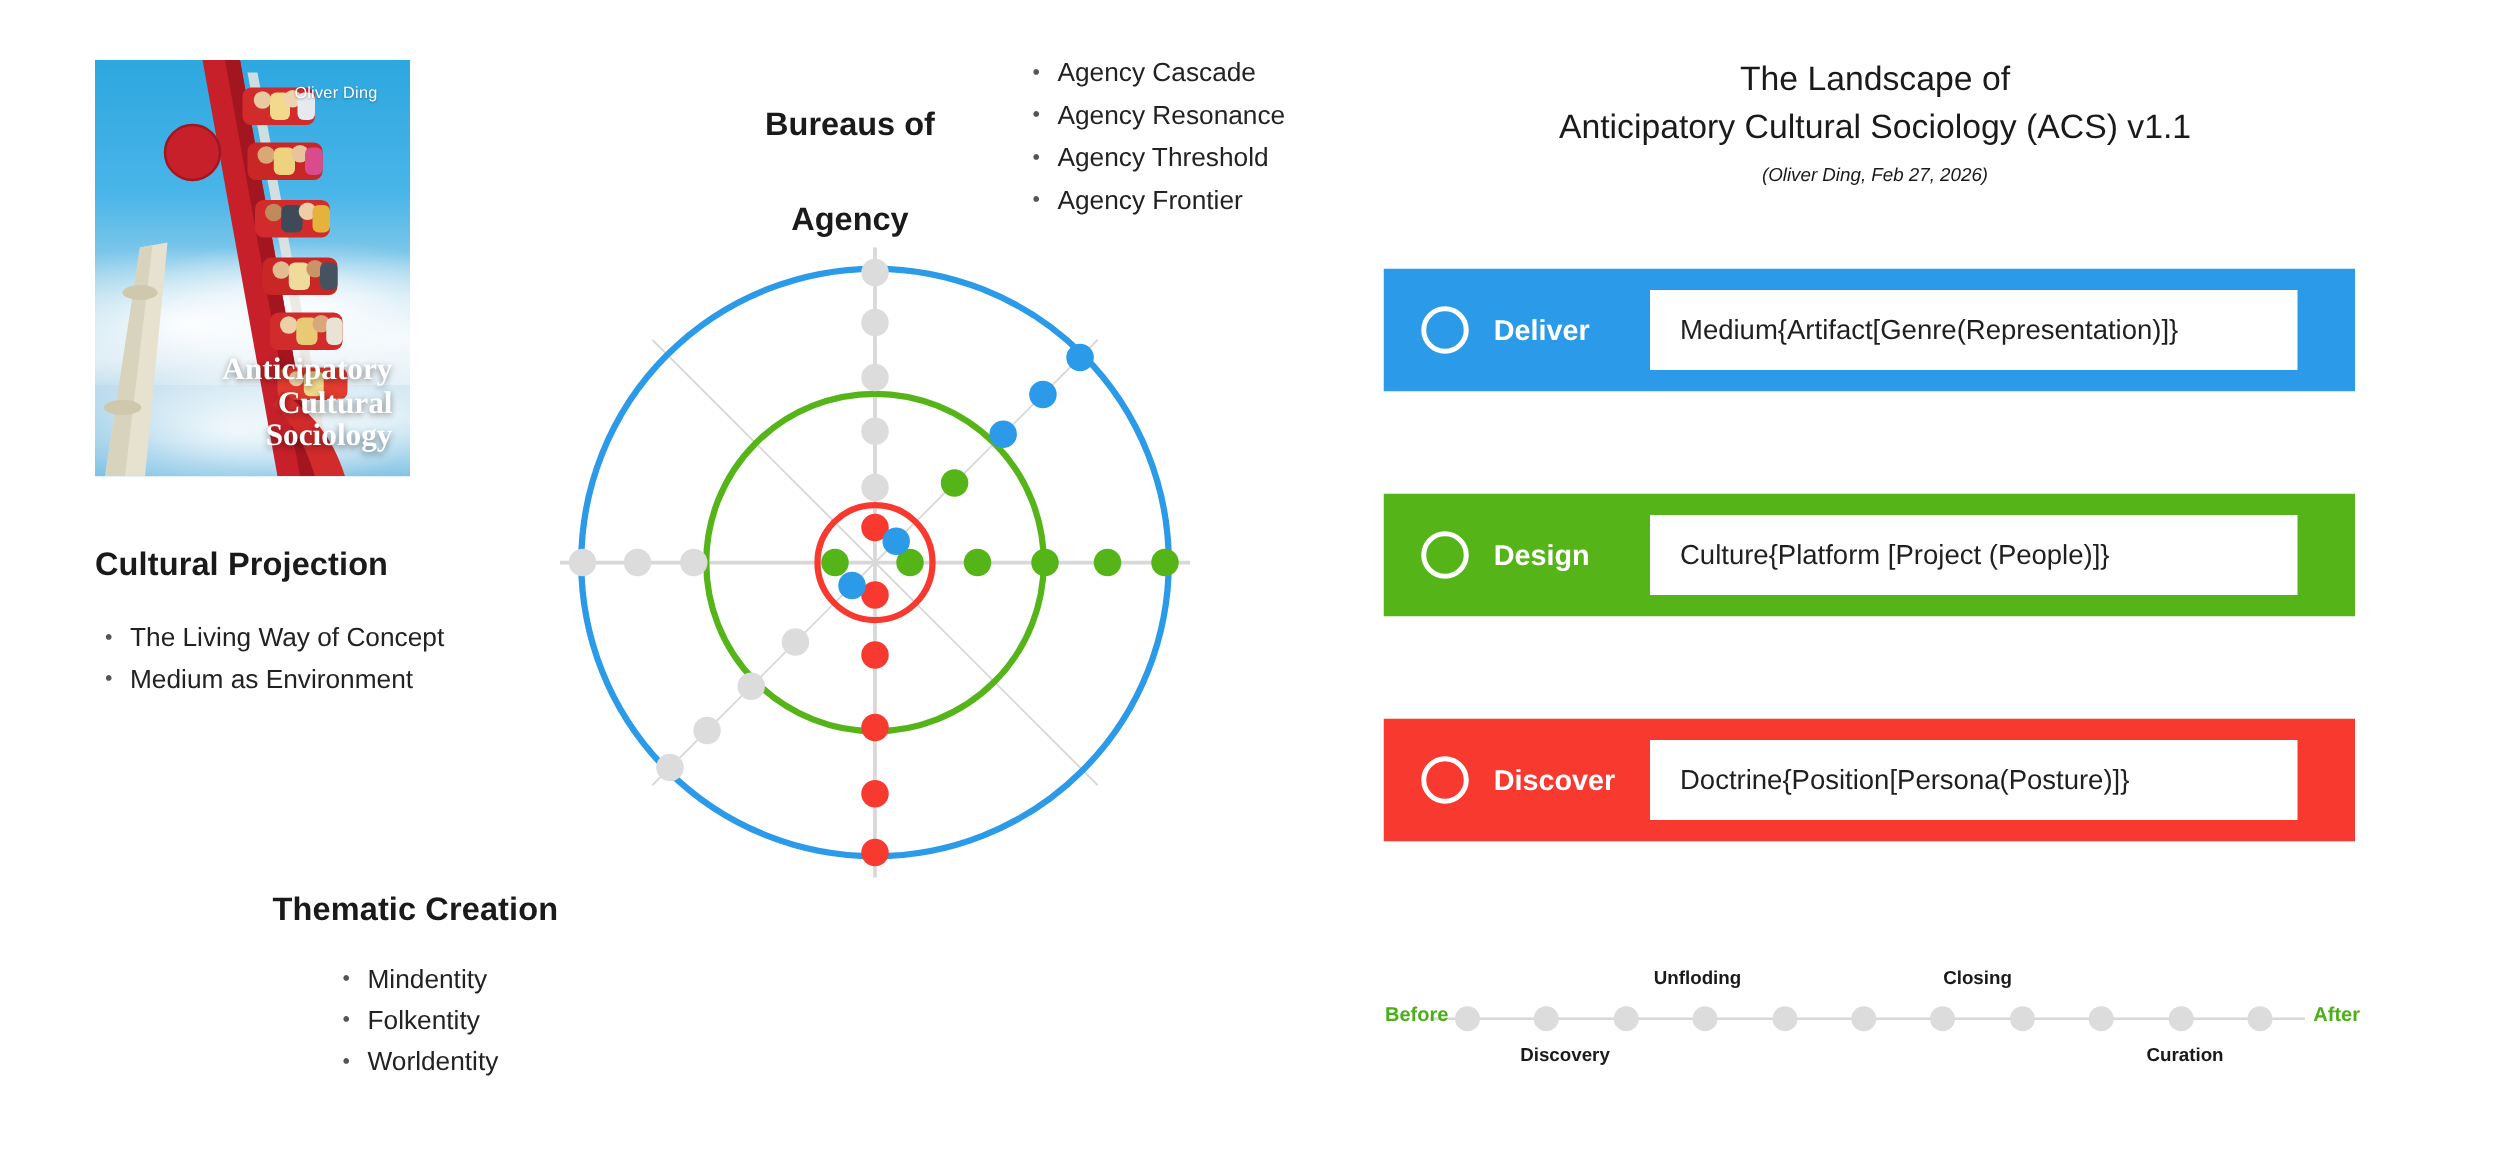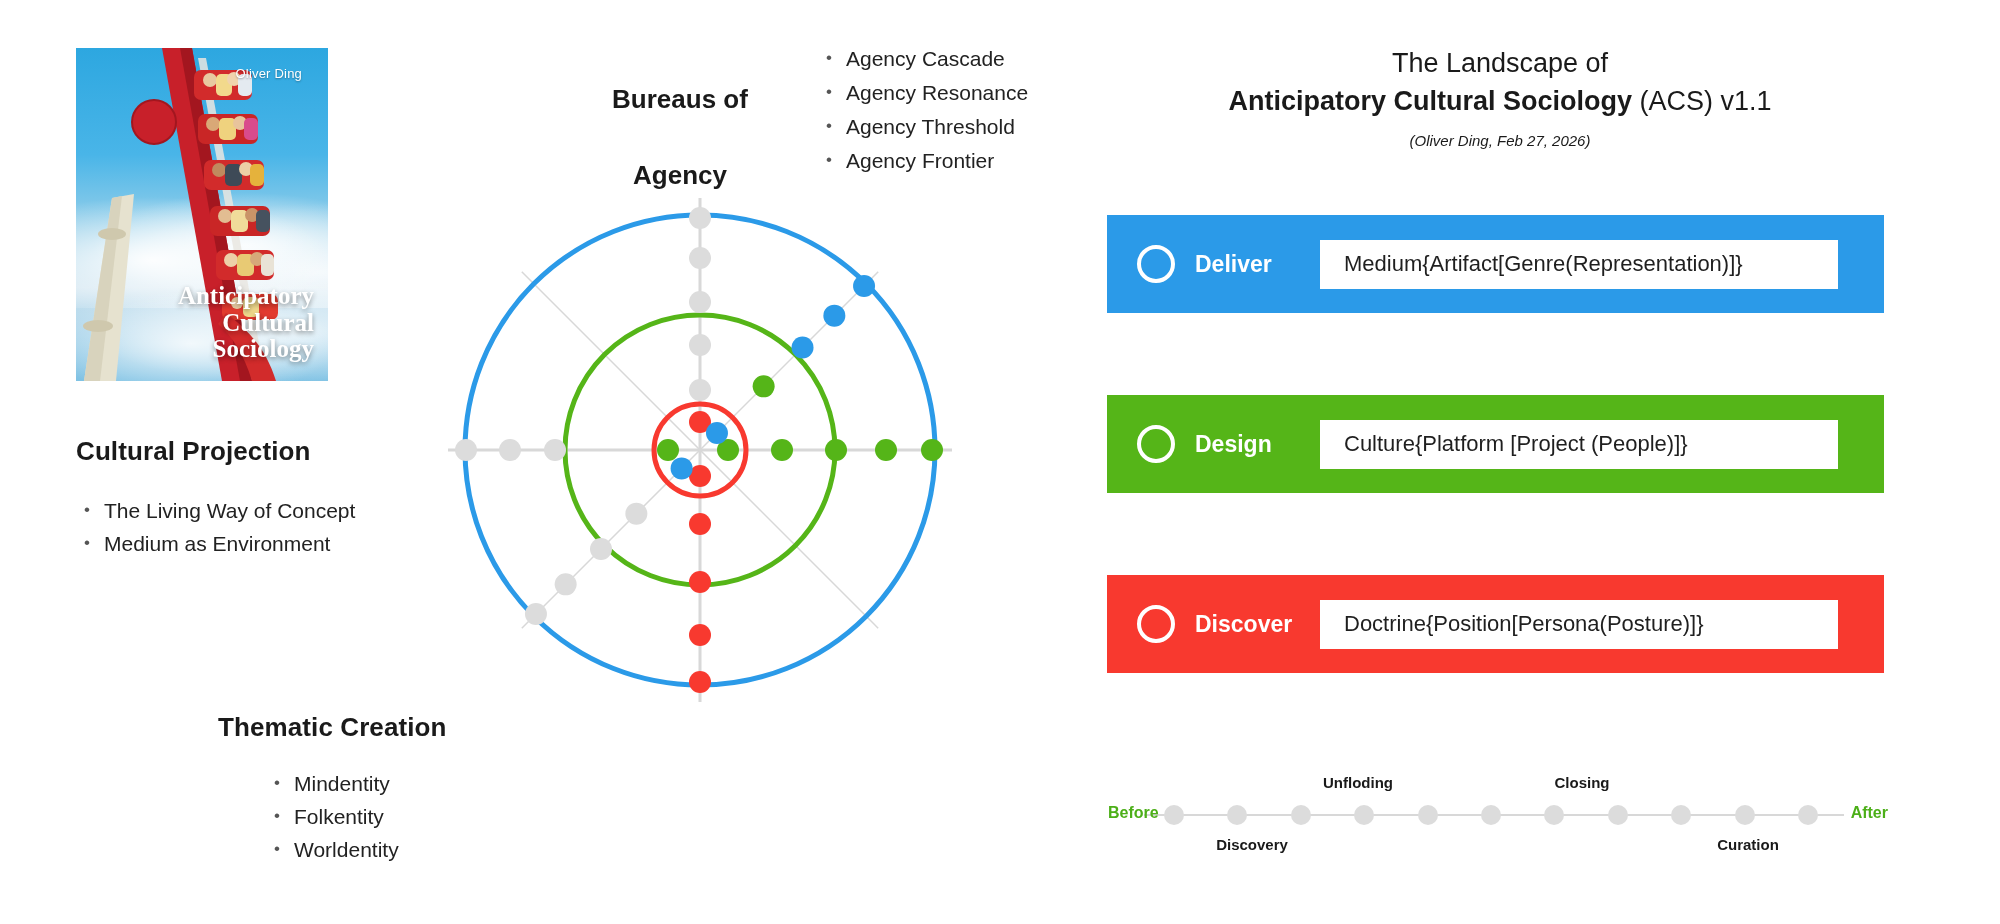--- a/index.html
+++ b/index.html
@@ -97,21 +97,21 @@
   #diagram-caption .l { display: block; }
   #diagram-caption b { font-weight: bold; }
 
   
   #landscape-title {
     position: absolute; left: 1100px; top: 44px; width: 800px;
     text-align: center;
   }
   #landscape-title .t1 { font-size: 27px; line-height: 38px; color: #1a1a1a; }
   #landscape-title .t2 { font-size: 27px; line-height: 38px; color: #1a1a1a; }
-  #landscape-title .t2 b { font-weight: bold; }
+  #landscape-title .t2 b { font-weight: normal; }
   #landscape-title .t3 {
     margin-top: 12px; font-size: 15px; font-style: italic; color: #1a1a1a;
   }
 
   .acs-row {
     position: absolute; left: 1107px; width: 777px; height: 98px;
     display: flex; align-items: center;
   }
   #acs-row-deliver  { top: 215px; background: #2b9ae8; }
   #acs-row-design   { top: 395px; background: #55b518; }
@@ -119,21 +119,21 @@
 
   .acs-row .ring {
     width: 38px; height: 38px; border: 4px solid #ffffff; border-radius: 50%;
     margin-left: 30px; flex: none;
   }
   .acs-row .acs-label {
     color: #ffffff; font-size: 23px; font-weight: bold;
     margin-left: 20px; width: 125px; flex: none;
   }
   .acs-row .acs-formula {
-    background: #ffffff; flex: 1; margin-right: 46px; height: 49px;
+    background: #ffffff; flex: 1; margin-right: 46px; height: 64px;
     display: flex; align-items: center; padding-left: 24px;
     font-size: 22px; color: #1f1f1f;
   }
 
   
   #timeline { position: absolute; left: 1108px; top: 770px; width: 780px; height: 120px; }
   #timeline .line {
     position: absolute; left: 36px; right: 44px; top: 44px; height: 2px; background: #d8d8d8;
   }
   #timeline .node {

